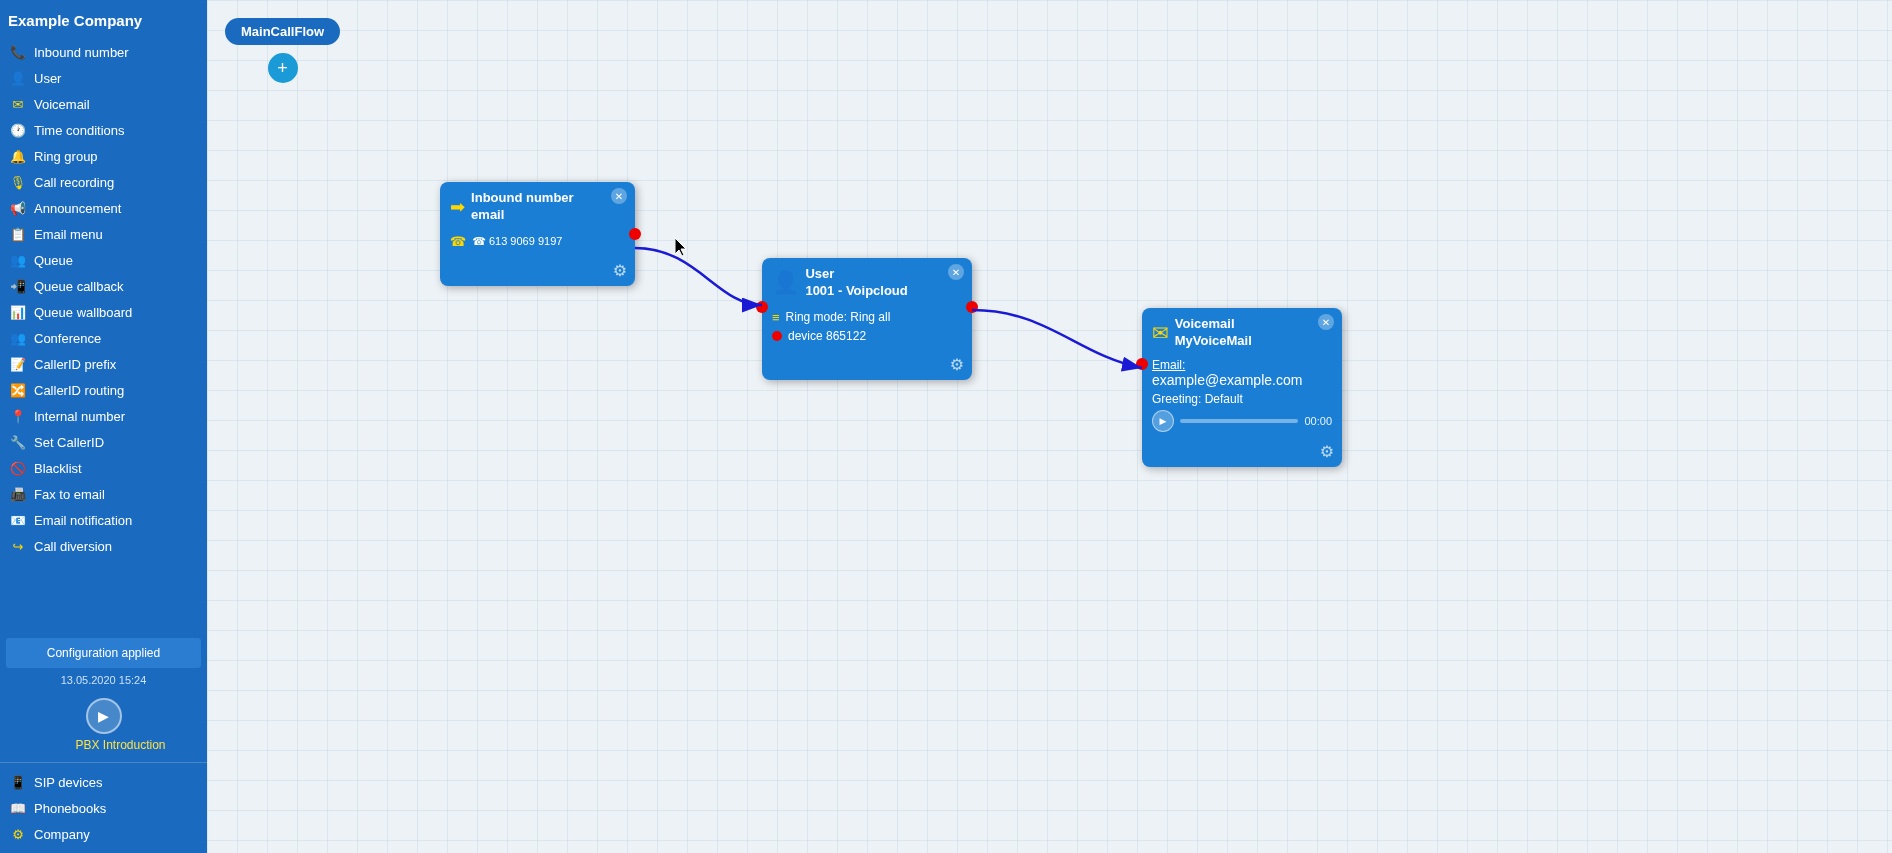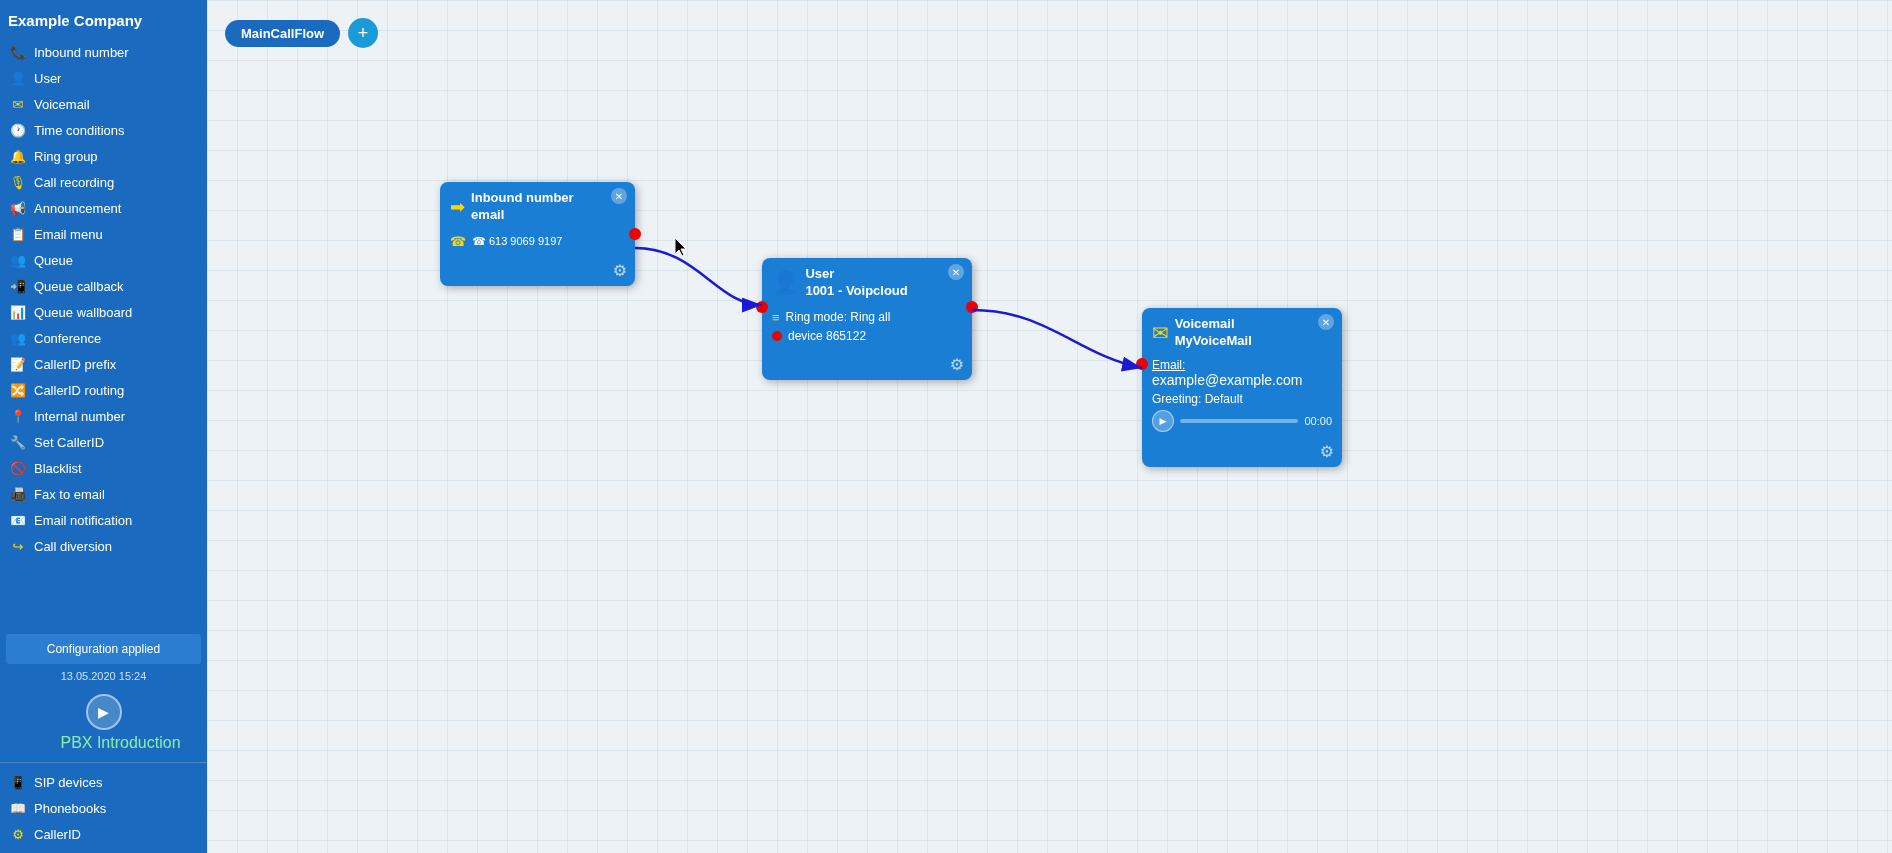--- a/index.html
+++ b/index.html
@@ -83,22 +83,22 @@
       background: rgba(255,255,255,0.2);
       border: 2px solid rgba(255,255,255,0.5);
       display: flex;
       align-items: center;
       justify-content: center;
       cursor: pointer;
       color: white;
       font-size: 14px;
     }
     #pbx-label {
-      font-size: 16px;
-      color: #86efac;
+      font-size: 12px;
+      color: #fde047;
       margin-left: 34px;
     }
 
     
     #sidebar-bottom {
       border-top: 1px solid rgba(255,255,255,0.2);
       padding: 6px 0;
     }
 
     
@@ -115,20 +115,21 @@
 
     
     #toolbar {
       position: absolute;
       top: 18px;
       left: 18px;
       display: flex;
       align-items: center;
       gap: 8px;
       z-index: 10;
+      flex-direction: column;
     }
     #main-callflow-btn {
       background: #1a6bbf;
       color: white;
       border: none;
       border-radius: 20px;
       padding: 6px 16px;
       font-size: 13px;
       font-weight: bold;
       cursor: pointer;
@@ -401,21 +402,21 @@
   <div class="nav-item">
       <span class="nav-icon">📱</span>
       <span class="nav-label">SIP devices</span>
     </div>
       <div class="nav-item">
       <span class="nav-icon">📖</span>
       <span class="nav-label">Phonebooks</span>
     </div>
       <div class="nav-item">
       <span class="nav-icon">⚙</span>
-      <span class="nav-label">CallerID</span>
+      <span class="nav-label">Company</span>
     </div>
     </div>
 </div>
 
 <div id="main">
 
   <div id="toolbar">
     <button id="main-callflow-btn">MainCallFlow</button>
     <button id="add-btn">+</button>
   </div>

